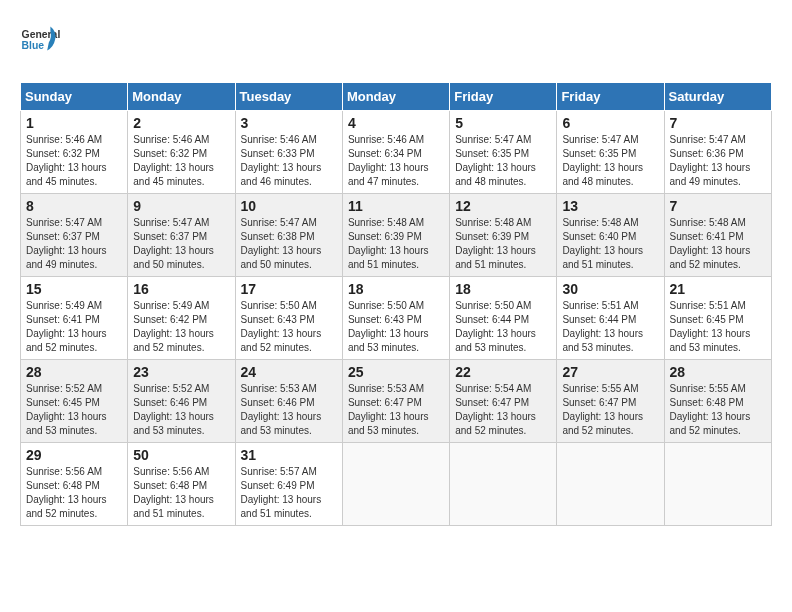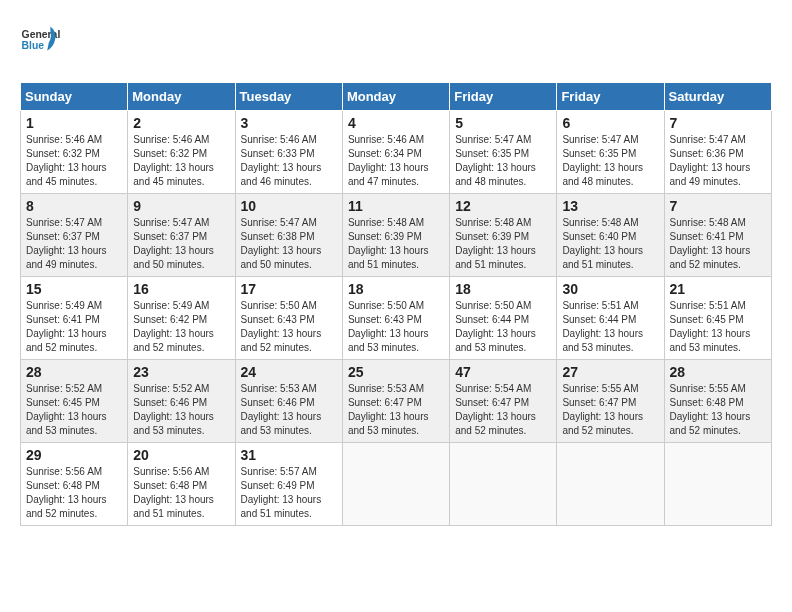--- a/index.html
+++ b/index.html
@@ -213,39 +213,39 @@
       </td>
         <td>
         <span class="day-number">24</span>
         <span class="day-info">Sunrise: 5:53 AM<br>Sunset: 6:46 PM<br>Daylight: 13 hours and 53 minutes.</span>
       </td>
         <td>
         <span class="day-number">25</span>
         <span class="day-info">Sunrise: 5:53 AM<br>Sunset: 6:47 PM<br>Daylight: 13 hours and 53 minutes.</span>
       </td>
         <td>
-        <span class="day-number">47</span>
+        <span class="day-number">22</span>
         <span class="day-info">Sunrise: 5:54 AM<br>Sunset: 6:47 PM<br>Daylight: 13 hours and 52 minutes.</span>
       </td>
         <td>
         <span class="day-number">27</span>
         <span class="day-info">Sunrise: 5:55 AM<br>Sunset: 6:47 PM<br>Daylight: 13 hours and 52 minutes.</span>
       </td>
         <td>
         <span class="day-number">28</span>
         <span class="day-info">Sunrise: 5:55 AM<br>Sunset: 6:48 PM<br>Daylight: 13 hours and 52 minutes.</span>
       </td>
       </tr>
       <tr>
         <td>
         <span class="day-number">29</span>
         <span class="day-info">Sunrise: 5:56 AM<br>Sunset: 6:48 PM<br>Daylight: 13 hours and 52 minutes.</span>
       </td>
         <td>
-        <span class="day-number">20</span>
+        <span class="day-number">50</span>
         <span class="day-info">Sunrise: 5:56 AM<br>Sunset: 6:48 PM<br>Daylight: 13 hours and 51 minutes.</span>
       </td>
         <td>
         <span class="day-number">31</span>
         <span class="day-info">Sunrise: 5:57 AM<br>Sunset: 6:49 PM<br>Daylight: 13 hours and 51 minutes.</span>
       </td>
         <td class="empty"></td>
         <td class="empty"></td>
         <td class="empty"></td>
         <td class="empty"></td>

